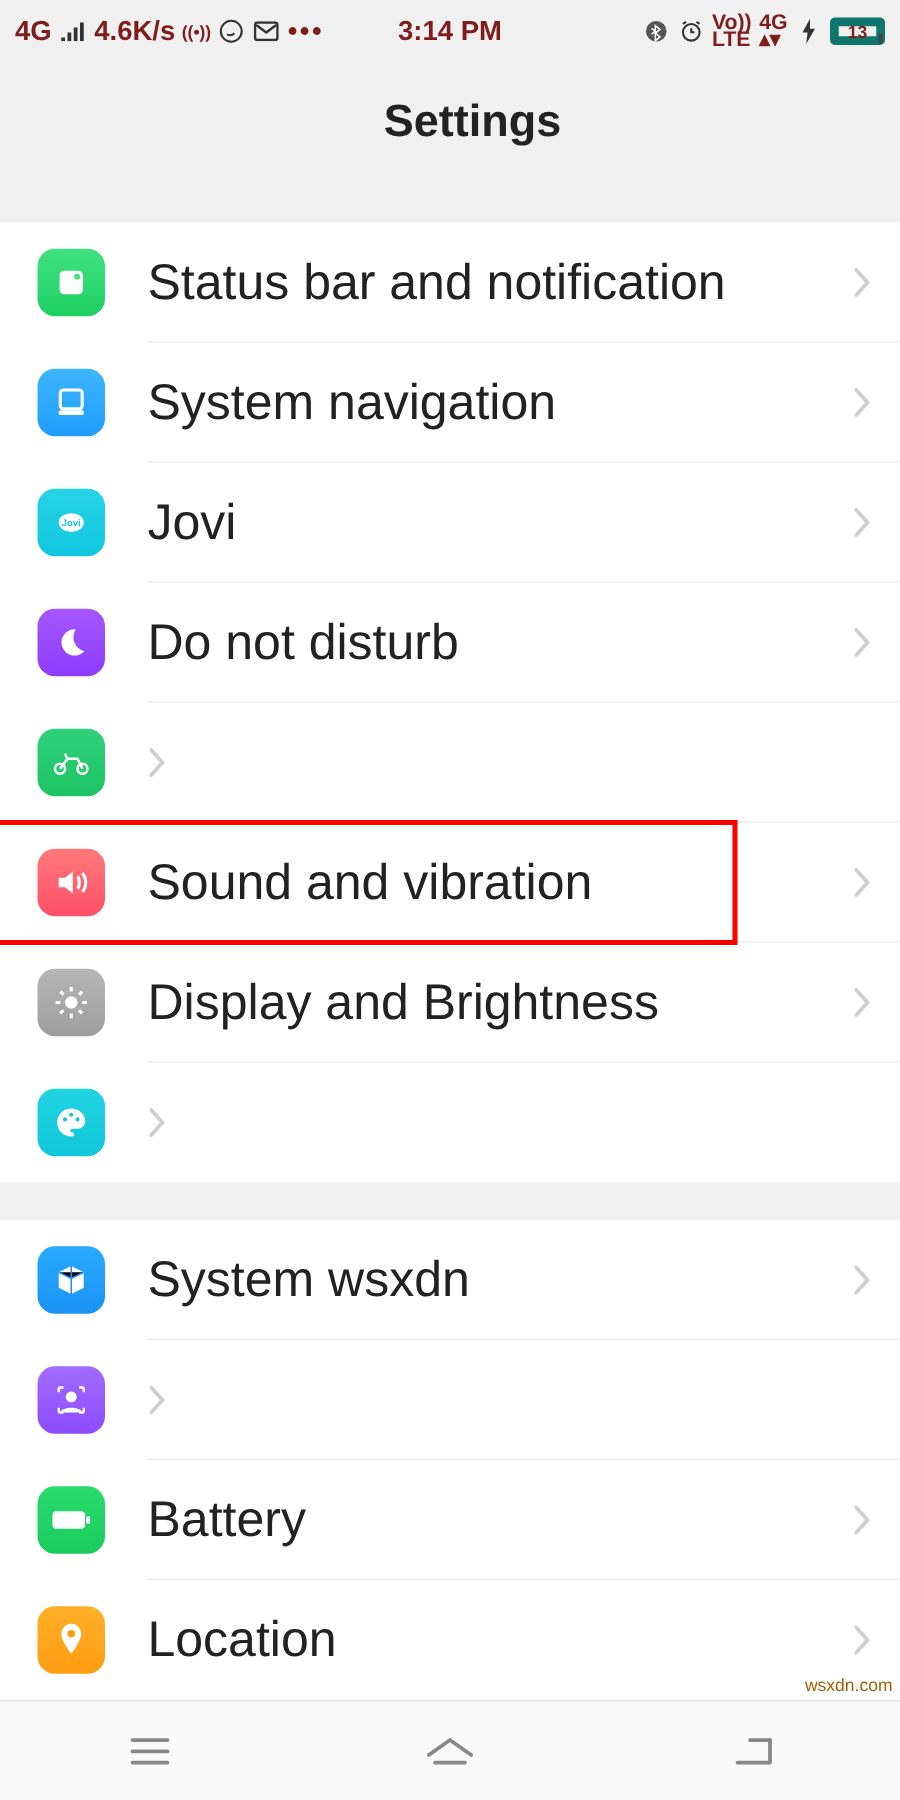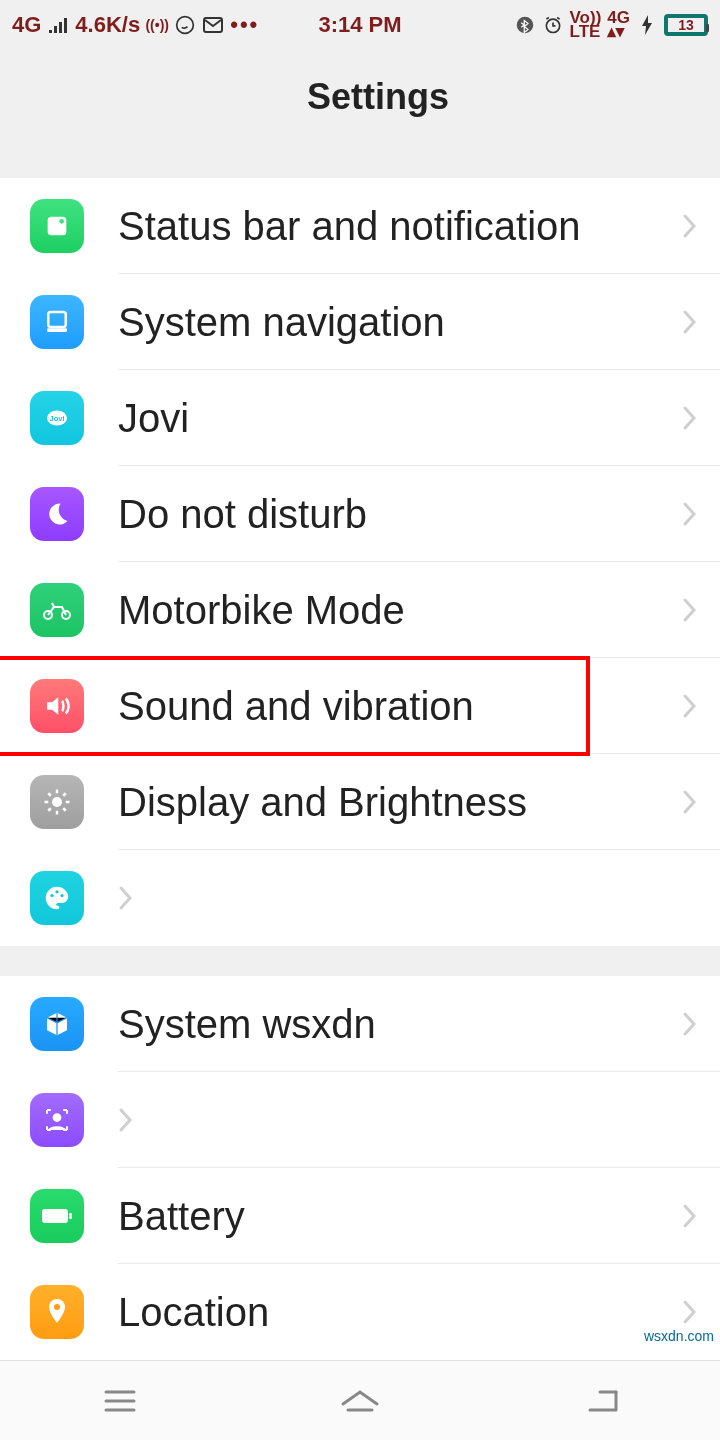--- a/index.html
+++ b/index.html
@@ -20,21 +20,21 @@
     font-size: 22px;
     font-weight: 600;
     color: #7f1d1d;
     padding: 0 12px;
   }
   .sb-left { flex: 1; display: flex; align-items: center; gap: 6px; }
   .sb-center { flex: 0 0 auto; }
   .sb-right { flex: 1; display: flex; align-items: center; justify-content: flex-end; gap: 6px; }
   .sb-icon { width: 22px; height: 22px; display: inline-flex; align-items: center; justify-content: center; font-size: 18px; }
   .battery {
-    width: 44px; height: 22px; border: 4px solid #0f766e; border-radius: 4px; position: relative;
+    width: 44px; height: 22px; border: 7px solid #0f766e; border-radius: 4px; position: relative;
     display: inline-flex; align-items: center; justify-content: center; font-size: 14px; font-weight: 700;
   }
   .battery::after {
     content: ""; position: absolute; right: -5px; top: 6px; width: 3px; height: 8px; background: #444; border-radius: 1px;
   }
   .stacked { display: inline-flex; flex-direction: column; line-height: 0.8; font-size: 17px; font-weight: 700; }
 
   
   .header {
     background: #f0f0f0;
@@ -91,21 +91,21 @@
 
   
   .navbar {
     position: absolute; left: 0; right: 0; bottom: 0; height: 80px;
     background: #fafafa; border-top: 1px solid #e0e0e0;
     display: flex; align-items: center; justify-content: space-around;
   }
   .nav-btn { width: 60px; height: 40px; display: flex; align-items: center; justify-content: center; color: #777; }
 
   
-  .wm { position: absolute; right: 6px; bottom: 96px; font-size: 14px; color: #0369a1; }
+  .wm { position: absolute; right: 6px; bottom: 84px; font-size: 14px; color: #a16207; }
 
   svg { display: block; }
 </style>
 </head>
 <body>
 
 <div class="statusbar">
   <div class="sb-left">
     <span>4G</span>
     <span class="sb-icon">
@@ -232,21 +232,20 @@
   </div>
 
   <div class="row">
     <div class="icon bg-green2">
       <svg width="32" height="24" viewBox="0 0 32 24">
           <circle cx="7" cy="17" r="4" fill="none" stroke="#fff" stroke-width="2"></circle>
           <circle cx="25" cy="17" r="4" fill="none" stroke="#fff" stroke-width="2"></circle>
           <path d="M7 17l6-8h8l4 8M13 9l-2-4" stroke="#fff" stroke-width="2" fill="none"></path>
         </svg>
     </div>
-    <div class="label">Motorbike Mode</div>
     <div class="chevron">
         <svg width="16" height="28" viewBox="0 0 16 28">
           <path d="M3 4l9 10-9 10" stroke="#cfcfcf" stroke-width="3" fill="none" stroke-linecap="round"></path>
         </svg>
       </div>
     <div class="divider"></div>
   </div>
 
   <div class="row" id="row-sound">
     <div class="icon bg-pink">

